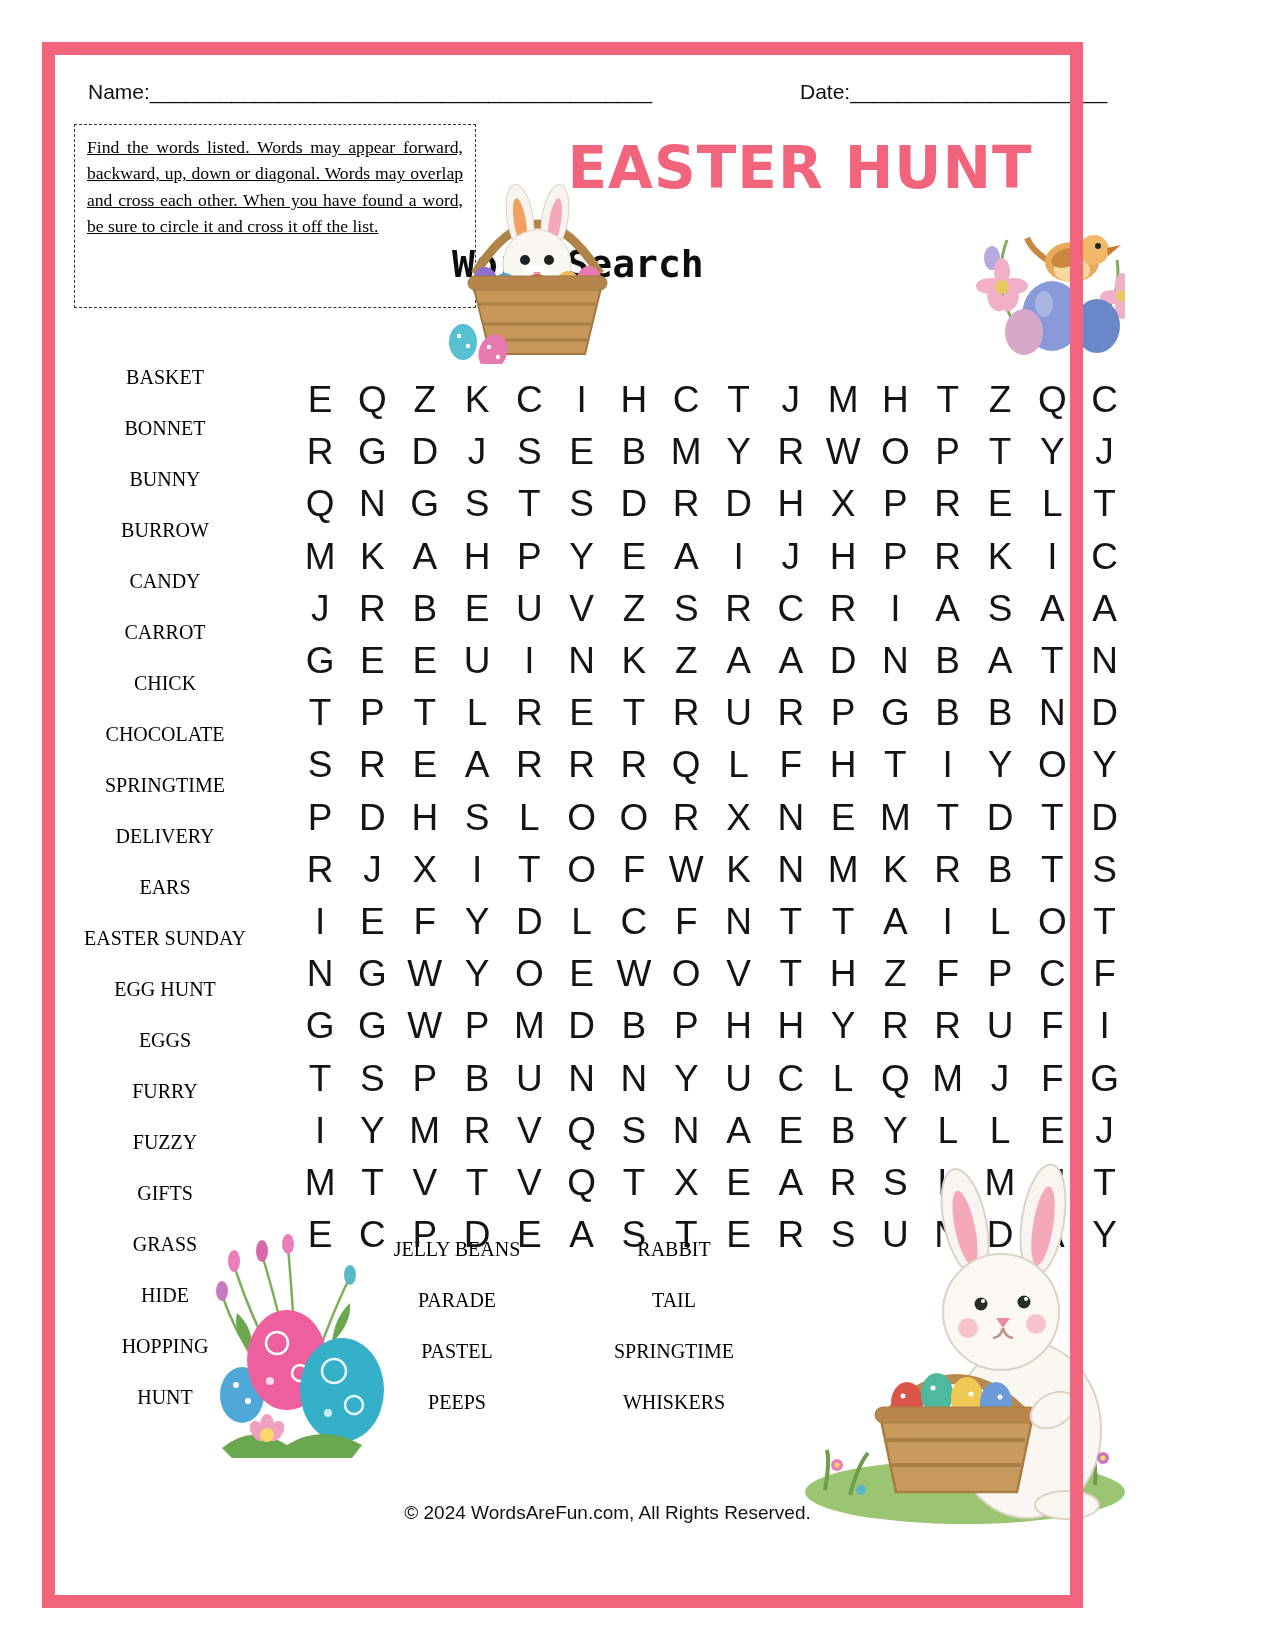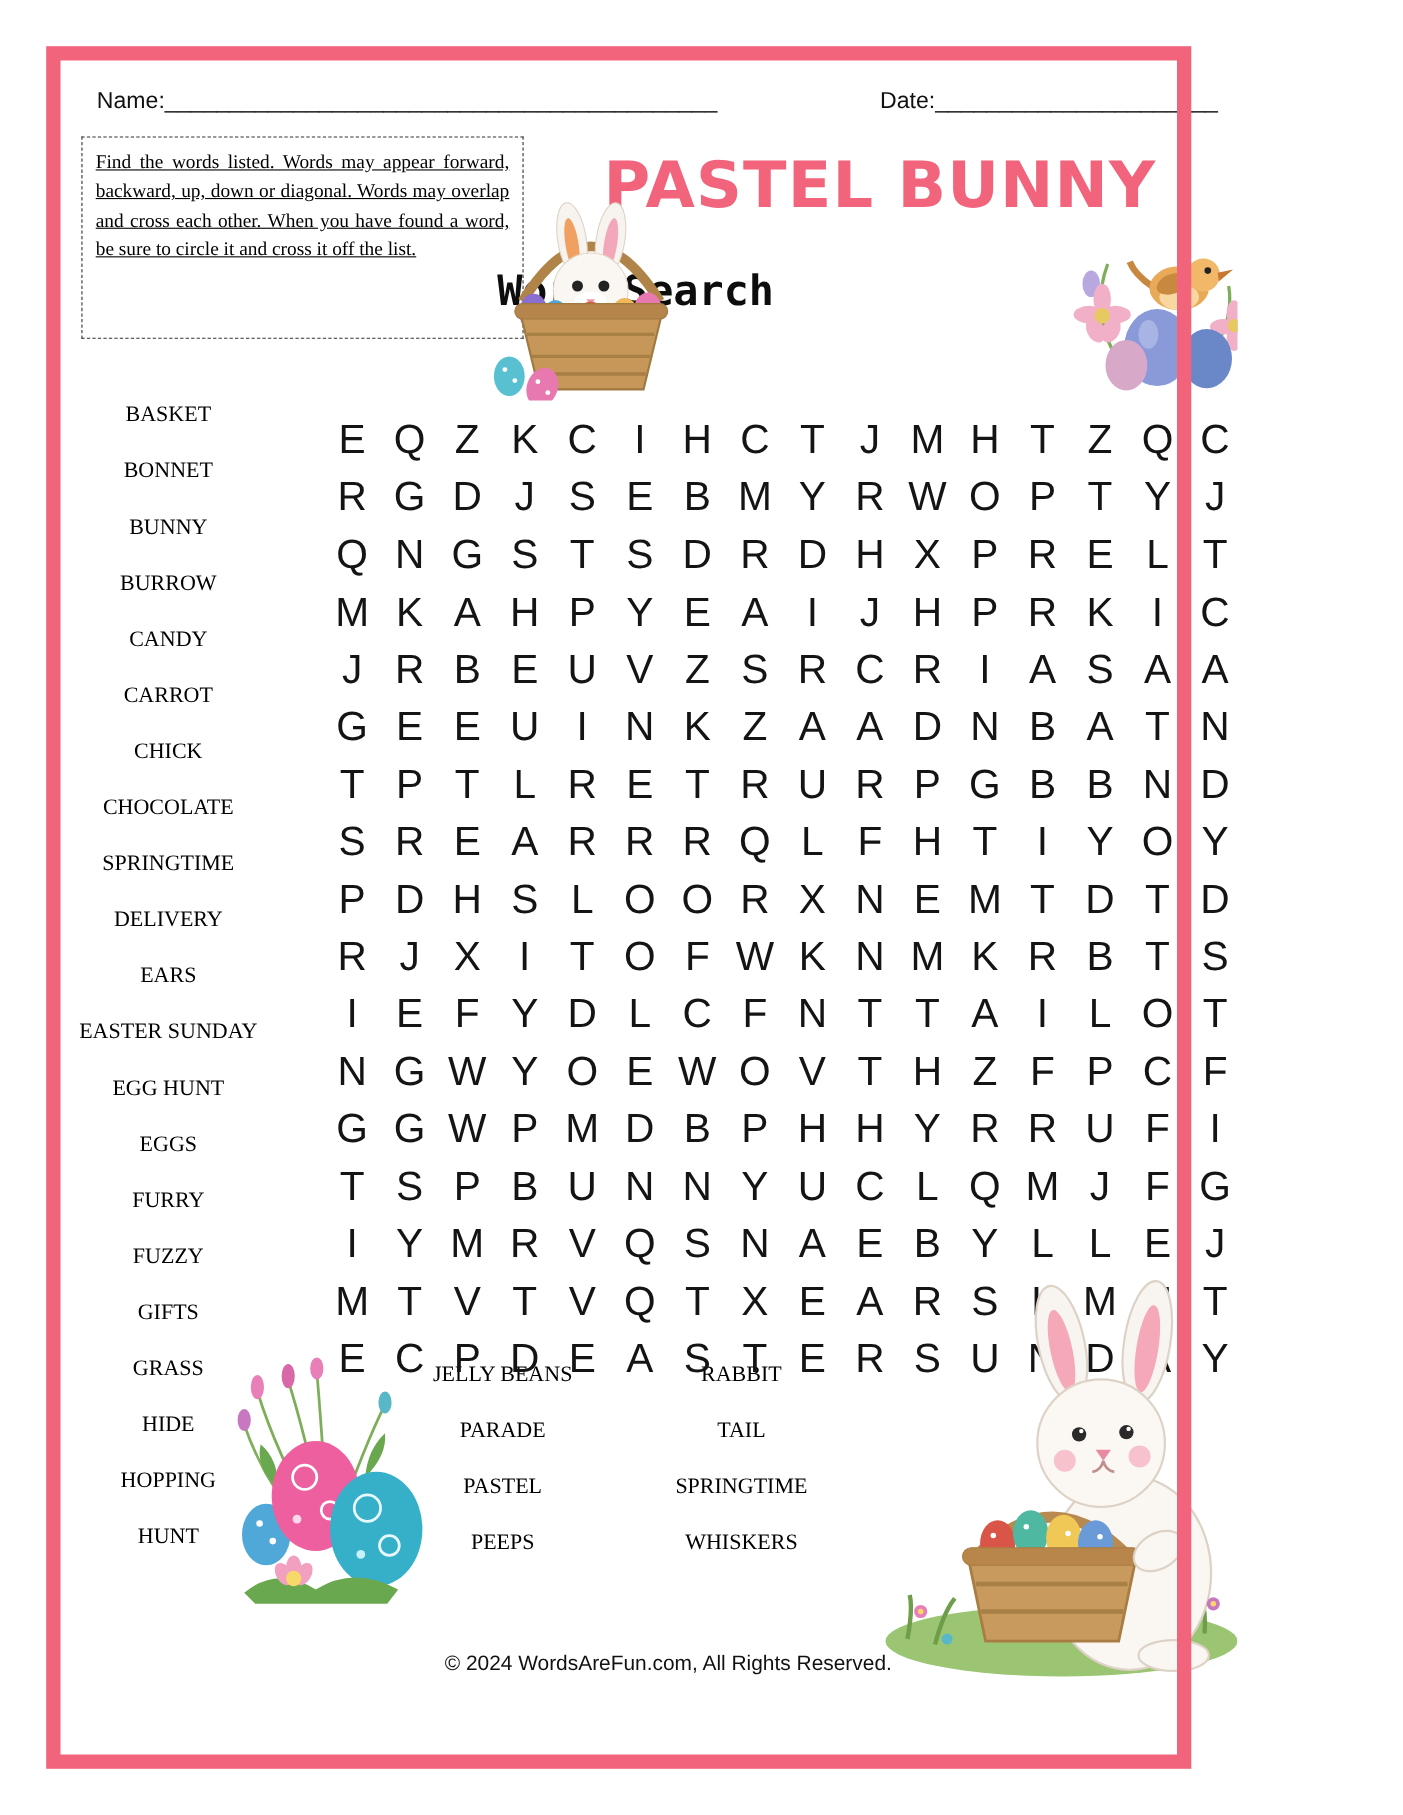--- a/index.html
+++ b/index.html
@@ -26,21 +26,21 @@
   }
   .title-main{
     position:absolute;left:480px;top:134px;width:640px;text-align:center;
     font-family:"DejaVu Sans",sans-serif;font-weight:bold;font-size:58px;
     letter-spacing:1px;color:var(--title-pink);
   }
   .title-sub{
     position:absolute;left:452px;top:242px;width:640px;text-align:left;
     font-family:"DejaVu Sans Mono",monospace;font-weight:bold;font-size:38px;color:#0d0d0d;
   }
-  .word-list-left{position:absolute;left:50px;top:352px;width:206px;}
+  .word-list-left{position:absolute;left:62px;top:352px;width:206px;}
   .word-list-left .word-item{height:51px;display:flex;align-items:center;justify-content:center;}
   .word-item{
     font-family:"Liberation Serif",serif;font-size:20px;color:#000;white-space:nowrap;
   }
   .bottom-list{position:absolute;top:1224px;}
   .bottom-list .word-item{height:51px;display:flex;align-items:center;justify-content:center;}
   .bottom-list.col1{left:352px;width:210px;text-align:center;}
   .bottom-list.col2{left:568px;width:212px;}
   .grid{
     position:absolute;left:294px;top:374px;z-index:1;
@@ -65,21 +65,21 @@
 
 <div class="page">
   <div class="frame"></div>
 
   <div class="name-row"><span>Name:</span><span class="blank-line">___________________________________________</span></div>
 
   <div class="date-row"><span>Date:</span><span class="blank-line">______________________</span></div>
 
   <div class="instructions">Find the words listed.  Words may appear forward, backward, up, down or diagonal.  Words may overlap and cross each other.  When you have found a word, be sure to circle it and cross it off the list.</div>
 
-  <div class="title-main">PASTEL BUNNY</div>
+  <div class="title-main">EASTER HUNT</div>
   <div class="title-sub">Word Search</div>
 
   <svg class="illus illus-top-left" width="205" height="192" viewBox="0 0 205 192">
     <path d="M40,102 Q102,2 165,102" fill="none" stroke="#b08448" stroke-width="9"></path>
     <g>
       <ellipse cx="85" cy="46" rx="13" ry="34" fill="#f7f3ee" stroke="#ddd2c4" transform="rotate(-9 85 46)"></ellipse>
       <ellipse cx="85" cy="50" rx="6" ry="24" fill="#f0a060" transform="rotate(-9 85 50)"></ellipse>
       <ellipse cx="120" cy="46" rx="13" ry="34" fill="#f7f3ee" stroke="#ddd2c4" transform="rotate(9 120 46)"></ellipse>
       <ellipse cx="120" cy="50" rx="6" ry="24" fill="#f2a8b8" transform="rotate(9 120 50)"></ellipse>
       <circle cx="102" cy="92" r="34" fill="#faf7f3" stroke="#e0d6c8"></circle>

